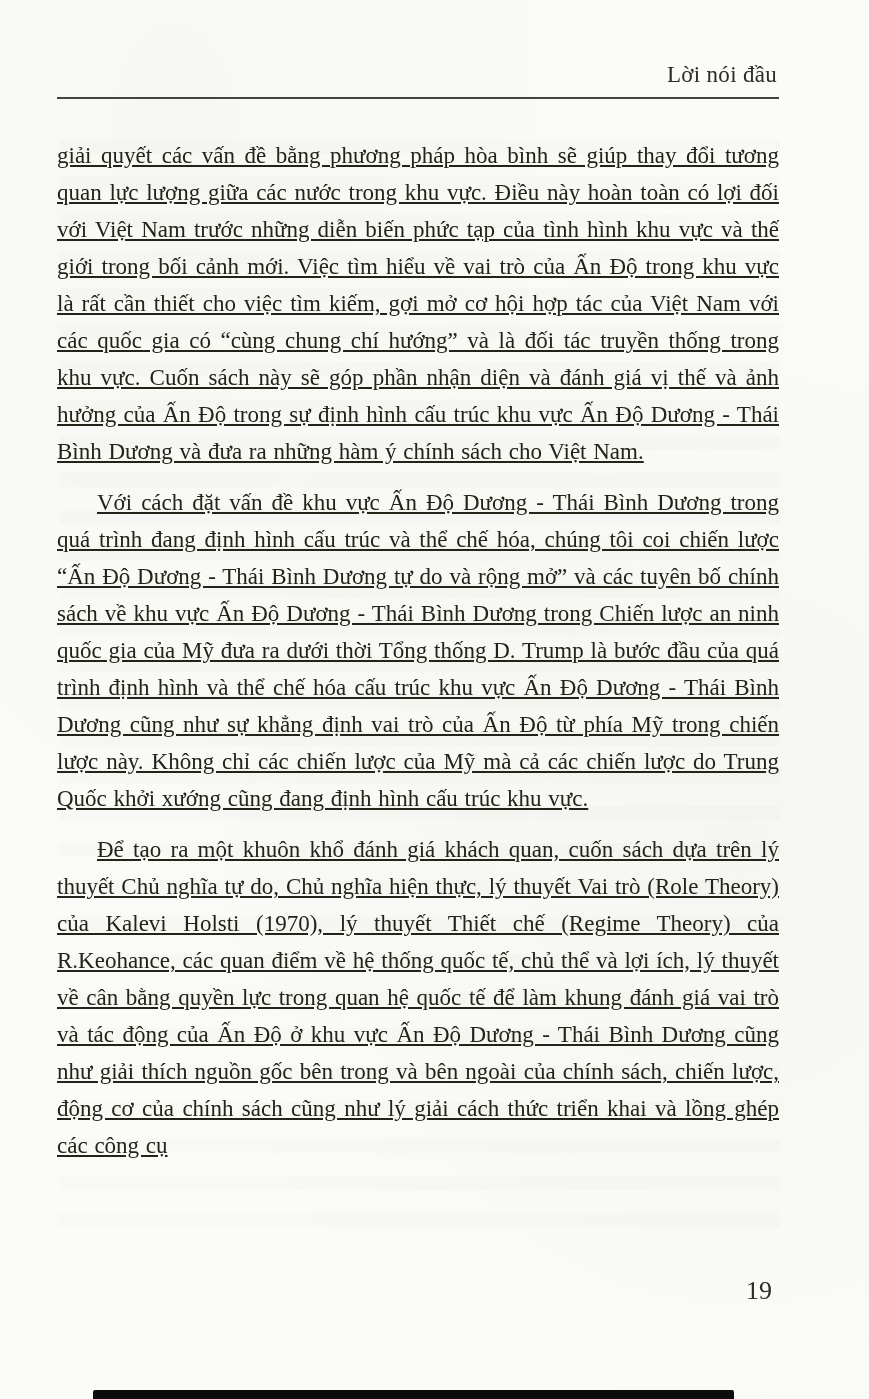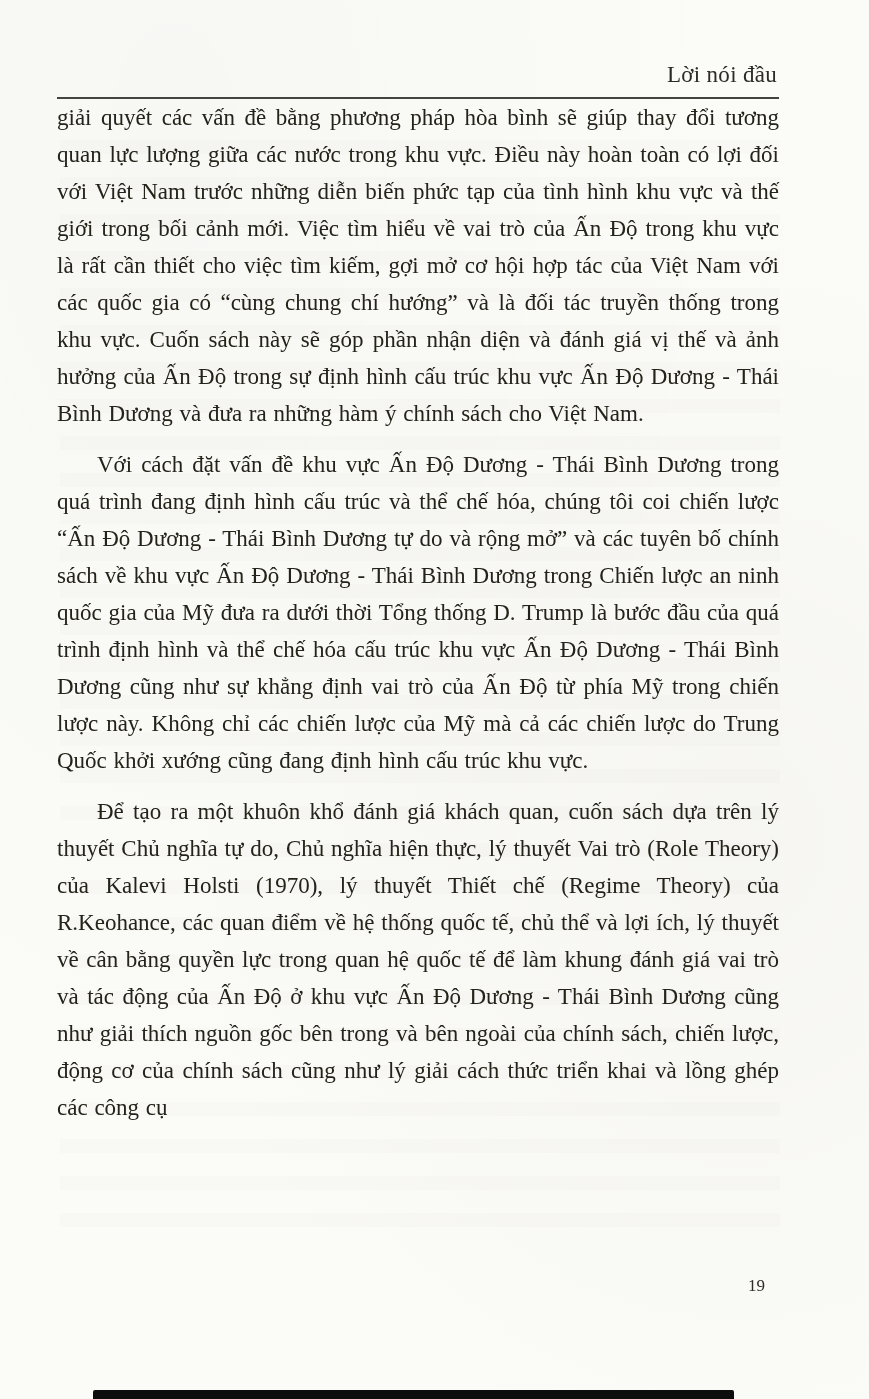--- a/index.html
+++ b/index.html
@@ -33,38 +33,40 @@
     color: #2c2b26;
     padding-right: 2px;
   }
   .head-rule {
     border: none;
     border-top: 2px solid #44433d;
     margin: 9px 0 0 0;
     width: 100%;
   }
   .body-text {
+    margin-top: 38px;
     font-size: 23px;
     line-height: 37px;
     text-align: justify;
     color: #242togo;
     color: #242319;
+    text-decoration: underline;
   }
   .body-text p {
     margin: 0 0 14px 0;
     word-spacing: 1px;
   }
   .body-text p.indent {
     text-indent: 40px;
   }
   .page-number {
     position: absolute;
-    right: 104px;
+    right: 97px;
     top: 1276px;
-    font-size: 17px;
+    font-size: 26px;
     color: #2c2b26;
   }
   .scan-edge {
     position: absolute;
     left: 93px;
     bottom: 0;
     width: 641px;
     height: 9px;
     background: #0d0d0d;
     border-radius: 2px 2px 0 0;

